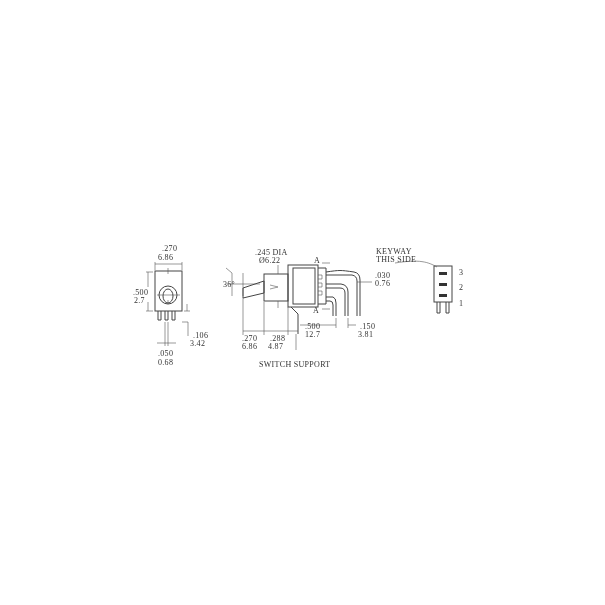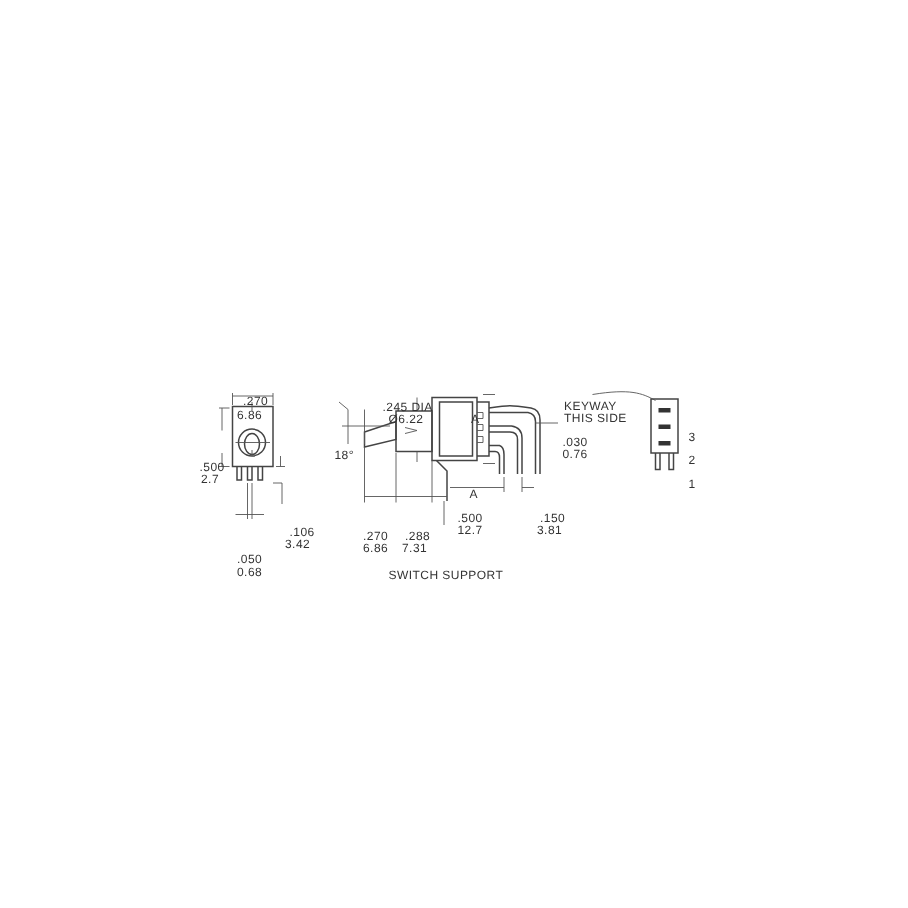--- a/index.html
+++ b/index.html
@@ -1,18 +1,18 @@
 <!DOCTYPE html>
 <html><head>
 <meta charset="utf-8">
 <style>
   html, body { margin: 0; padding: 0; background: #ffffff; }
   body { width: 605px; height: 605px; position: relative; overflow: hidden; font-family: "DejaVu Sans Mono", monospace; }
   svg { position: absolute; left: 0; top: 0; }
-  .lbl { position: absolute; font-family: Liberation Sans, sans-serif; font-size: 8px; color: #333; line-height: 9px; white-space: nowrap; letter-spacing: 0.3px; margin-top: 19px; }
+  .lbl { position: absolute; font-family: Liberation Serif, serif; font-size: 8px; color: #333; line-height: 9px; white-space: nowrap; letter-spacing: 0.3px; }
   .ln { stroke: #444; stroke-width: 1; fill: none; }
   .thin { stroke: #555; stroke-width: 0.6; fill: none; }
   .fill { fill: #333; stroke: none; }
 </style>
 </head>
 <body>
 
 <svg width="605" height="605" viewBox="0 0 605 605">
 
   <g>
@@ -100,27 +100,27 @@
 <div class="lbl" style="left:158px;top:253px;">6.86</div>
 <div class="lbl" style="left:133px;top:288px;">.500</div>
 <div class="lbl" style="left:134px;top:296px;">2.7</div>
 <div class="lbl" style="left:193px;top:331px;">.106</div>
 <div class="lbl" style="left:190px;top:339px;">3.42</div>
 <div class="lbl" style="left:158px;top:349px;">.050</div>
 <div class="lbl" style="left:158px;top:358px;">0.68</div>
 
 <div class="lbl" style="left:255px;top:248px;">.245 DIA</div>
 <div class="lbl" style="left:259px;top:256px;">Ø6.22</div>
-<div class="lbl" style="left:223px;top:280px;">18°</div>
+<div class="lbl" style="left:223px;top:280px;">36°</div>
 <div class="lbl" style="left:314px;top:256px;">A</div>
 <div class="lbl" style="left:313px;top:306px;">A</div>
 <div class="lbl" style="left:242px;top:334px;">.270</div>
 <div class="lbl" style="left:242px;top:342px;">6.86</div>
 <div class="lbl" style="left:270px;top:334px;">.288</div>
-<div class="lbl" style="left:268px;top:342px;">7.31</div>
+<div class="lbl" style="left:268px;top:342px;">4.87</div>
 <div class="lbl" style="left:305px;top:322px;">.500</div>
 <div class="lbl" style="left:305px;top:330px;text-align:center;">12.7</div>
 <div class="lbl" style="left:375px;top:271px;">.030</div>
 <div class="lbl" style="left:375px;top:279px;">0.76</div>
 <div class="lbl" style="left:360px;top:322px;">.150</div>
 <div class="lbl" style="left:358px;top:330px;">3.81</div>
 <div class="lbl" style="left:259px;top:360px;">SWITCH SUPPORT</div>
 
 <div class="lbl" style="left:376px;top:247px;">KEYWAY</div>
 <div class="lbl" style="left:376px;top:255px;text-align:right;">THIS SIDE</div>

